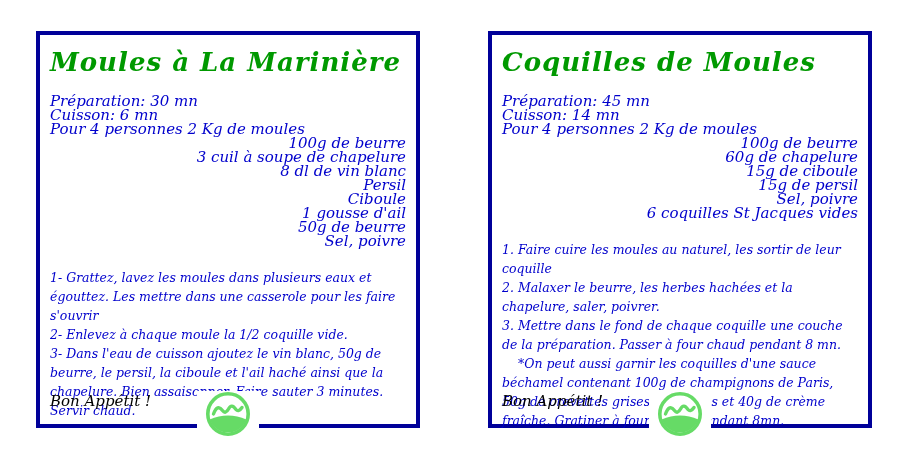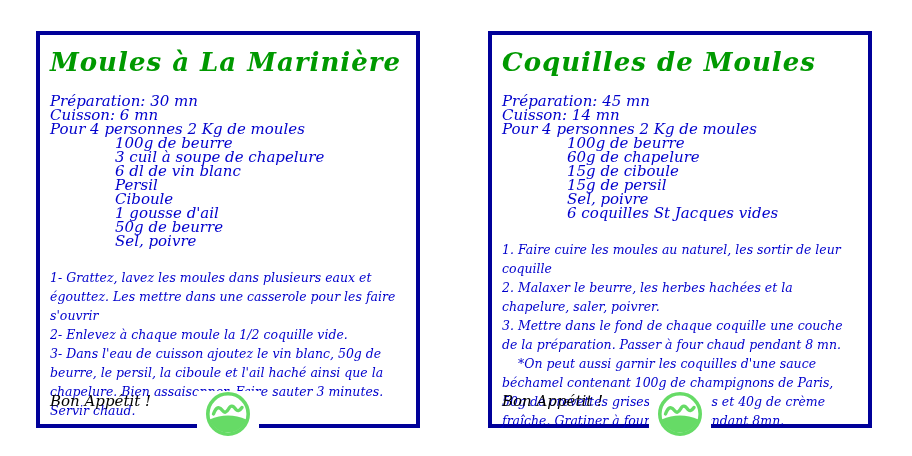--- a/index.html
+++ b/index.html
@@ -34,21 +34,21 @@
   }
 
   .meta-block { margin-top: 17px; }
   .meta-line, .servings-line, .ingredient-line {
     color: #0000cc;
     font-style: italic;
     font-size: 15px;
     line-height: 14px;
     white-space: nowrap;
   }
-  .ingredients { padding-left: 65px; }
+  .ingredients { padding-left: 65px; text-align: right; }
 
   .instructions { margin-top: 20px; }
   .instruction-step {
     color: #0000cc;
     font-style: italic;
     font-size: 12.5px;
     line-height: 19px;
   }
   .instruction-step.note { text-indent: 16px; }
 
@@ -81,21 +81,21 @@
   <div class="recipe-card card-left">
     <div class="recipe-title">Moules à La Marinière</div>
 
     <div class="meta-block">
       <div class="meta-line">Préparation: 30 mn</div>
       <div class="meta-line">Cuisson: 6 mn</div>
       <div class="servings-line">Pour 4 personnes 2 Kg de moules</div>
       <div class="ingredients">
         <div class="ingredient-line">100g de beurre</div>
         <div class="ingredient-line">3 cuil à soupe de chapelure</div>
-        <div class="ingredient-line">6 dl de vin blanc</div>
+        <div class="ingredient-line">8 dl de vin blanc</div>
         <div class="ingredient-line">Persil</div>
         <div class="ingredient-line">Ciboule</div>
         <div class="ingredient-line">1 gousse d'ail</div>
         <div class="ingredient-line">50g de beurre</div>
         <div class="ingredient-line">Sel, poivre</div>
       </div>
     </div>
 
     <div class="instructions">
       <p class="instruction-step">1- Grattez, lavez les moules dans plusieurs eaux et égouttez. Les mettre dans une casserole pour les faire s'ouvrir</p>

